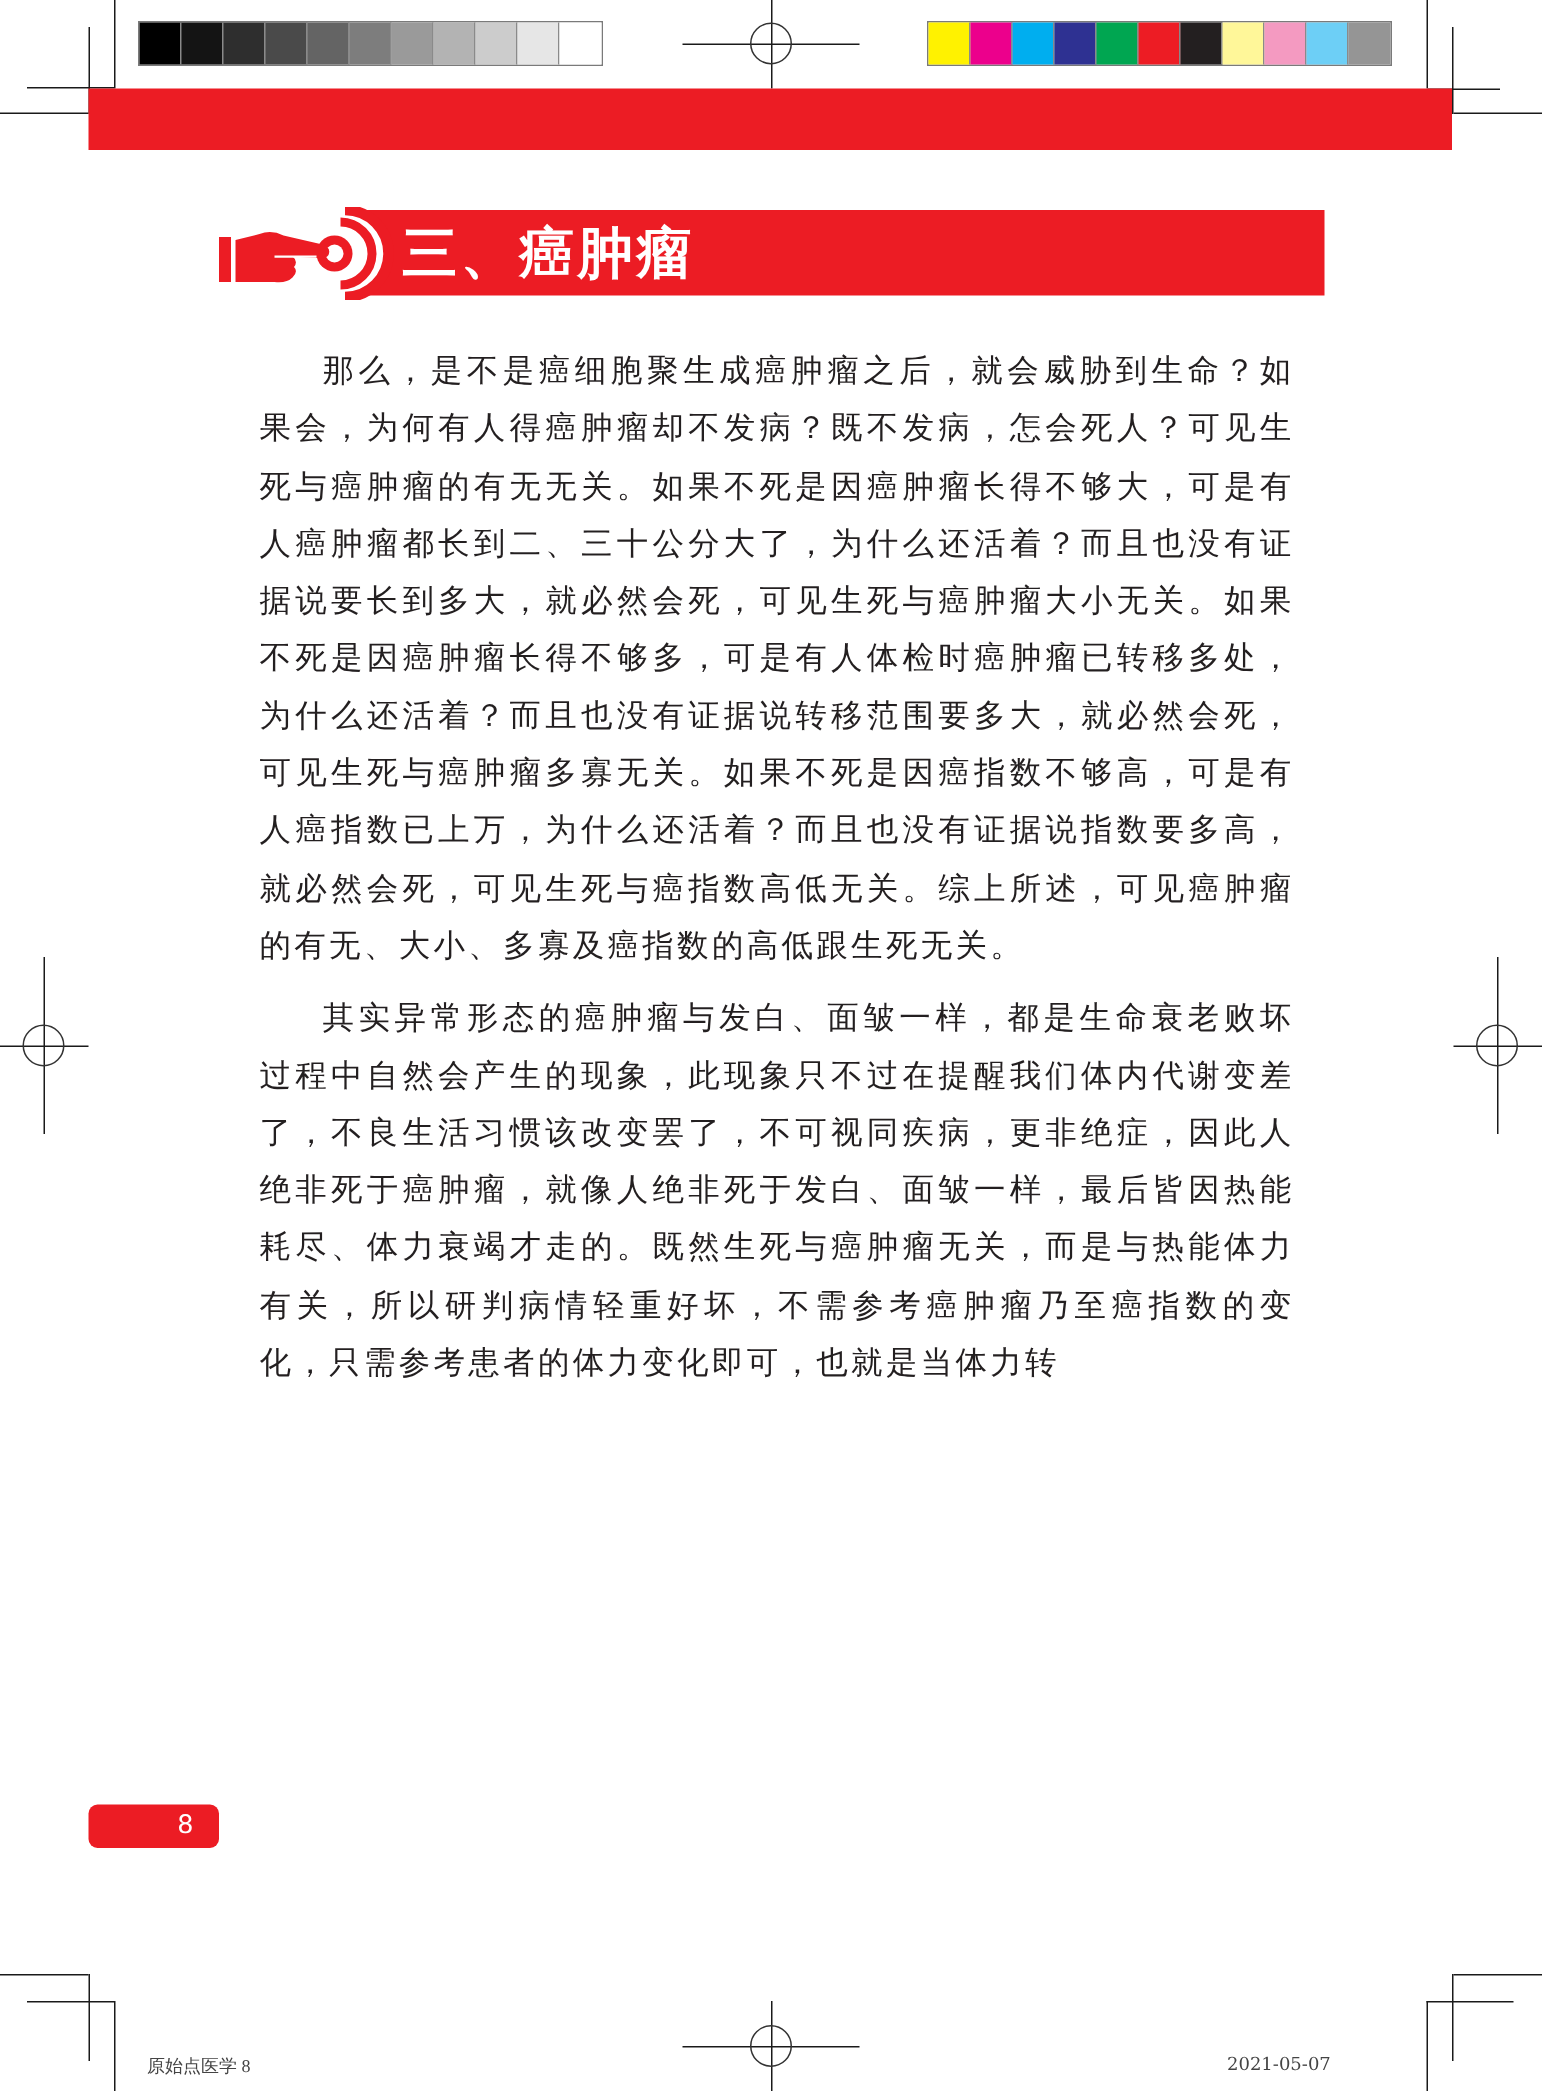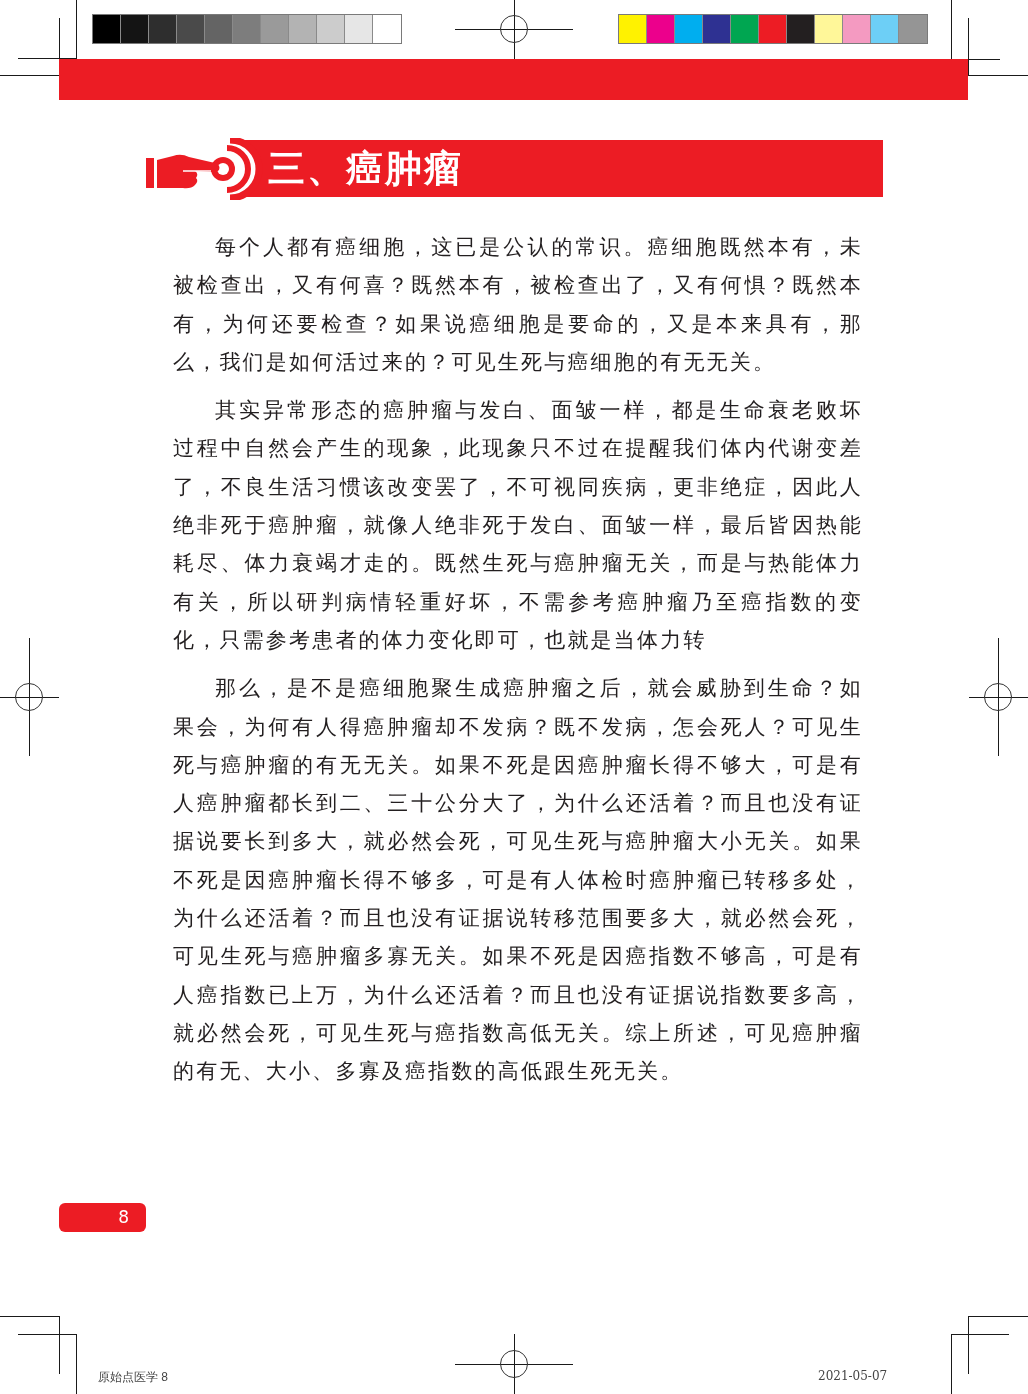--- a/index.html
+++ b/index.html
@@ -9,21 +9,21 @@
   .swatches { position:absolute; top:14px; display:flex; border:1px solid #7a7a7a; }
   .swatch { width:28px; height:28px; border-right:1px solid #8a8a8a; box-sizing:border-box; }
   .swatch:last-child { border-right:none; }
   .reg-circle { position:absolute; width:28px; height:28px; border:1.5px solid #333; border-radius:50%; box-sizing:border-box; }
   .top-band { position:absolute; left:59px; top:59px; width:909px; height:41px; background:#ec1c24; }
   .title-bar { position:absolute; left:232px; top:140px; width:651px; height:57px; background:#ec1c24; }
   .title-text { position:absolute; left:268px; top:146px; font-size:37px; font-weight:bold; color:#ffffff; letter-spacing:2px; line-height:46px; font-family:"DejaVu Sans", sans-serif; }
   .body-text { position:absolute; left:173px; top:228px; width:690px; font-size:21px; line-height:38.3px; color:#231f20; letter-spacing:2.2px; text-align:justify; font-family:"DejaVu Sans", sans-serif; }
   .body-text p { margin:0 0 10px 0; text-indent:2em; }
   .page-badge { position:absolute; left:59px; top:1203px; width:87px; height:29px; background:#ec1c24; border-radius:6px; color:#fff; font-size:17px; line-height:29px; text-align:right; padding-right:17px; box-sizing:border-box; font-family:"DejaVu Sans", sans-serif; }
-  .footer-left { position:absolute; left:98px; top:1369px; font-size:12px; color:#444; font-family:Liberation Sans, sans-serif; }
+  .footer-left { position:absolute; left:98px; top:1369px; font-size:12px; color:#444; font-family:Liberation Serif, serif; }
   .footer-right { position:absolute; left:818px; top:1369px; font-size:12px; color:#444; font-family:"DejaVu Serif", serif; }
 </style>
 </head>
 <body>
 
 <div>
   <div class="line" style="left:76px;top:0;width:1px;height:59px;"></div>
   <div class="line" style="left:18px;top:58px;width:58px;height:1px;"></div>
   <div class="line" style="left:59px;top:18px;width:1px;height:58px;"></div>
   <div class="line" style="left:0;top:75px;width:59px;height:1px;"></div>
@@ -109,21 +109,20 @@
 
     <rect x="3" y="20" width="8" height="30" fill="#ec1c24"></rect>
 
     <path d="M14 22 L30 18 Q38 15 46 19 L72 25 Q78 27 76 32 Q74 35 68 34 L52 33 Q56 36 53 40 Q56 43 52 47 Q48 51 40 50 L14 50 Z" fill="#ec1c24"></path>
     <path d="M40 33 L68 33" stroke="#ffffff" stroke-width="1.5"></path>
   </svg>
   <div class="title-text">三、癌肿瘤</div>
 </div>
 
 <div class="body-text">
-  <p>每个人都有癌细胞，这已是公认的常识。癌细胞既然本有，未被检查出，又有何喜？既然本有，被检查出了，又有何惧？既然本有，为何还要检查？如果说癌细胞是要命的，又是本来具有，那么，我们是如何活过来的？可见生死与癌细胞的有无无关。</p>
+  <p>那么，是不是癌细胞聚生成癌肿瘤之后，就会威胁到生命？如果会，为何有人得癌肿瘤却不发病？既不发病，怎会死人？可见生死与癌肿瘤的有无无关。如果不死是因癌肿瘤长得不够大，可是有人癌肿瘤都长到二、三十公分大了，为什么还活着？而且也没有证据说要长到多大，就必然会死，可见生死与癌肿瘤大小无关。如果不死是因癌肿瘤长得不够多，可是有人体检时癌肿瘤已转移多处，为什么还活着？而且也没有证据说转移范围要多大，就必然会死，可见生死与癌肿瘤多寡无关。如果不死是因癌指数不够高，可是有人癌指数已上万，为什么还活着？而且也没有证据说指数要多高，就必然会死，可见生死与癌指数高低无关。综上所述，可见癌肿瘤的有无、大小、多寡及癌指数的高低跟生死无关。</p>
   <p>其实异常形态的癌肿瘤与发白、面皱一样，都是生命衰老败坏过程中自然会产生的现象，此现象只不过在提醒我们体内代谢变差了，不良生活习惯该改变罢了，不可视同疾病，更非绝症，因此人绝非死于癌肿瘤，就像人绝非死于发白、面皱一样，最后皆因热能耗尽、体力衰竭才走的。既然生死与癌肿瘤无关，而是与热能体力有关，所以研判病情轻重好坏，不需参考癌肿瘤乃至癌指数的变化，只需参考患者的体力变化即可，也就是当体力转</p>
-  <p>那么，是不是癌细胞聚生成癌肿瘤之后，就会威胁到生命？如果会，为何有人得癌肿瘤却不发病？既不发病，怎会死人？可见生死与癌肿瘤的有无无关。如果不死是因癌肿瘤长得不够大，可是有人癌肿瘤都长到二、三十公分大了，为什么还活着？而且也没有证据说要长到多大，就必然会死，可见生死与癌肿瘤大小无关。如果不死是因癌肿瘤长得不够多，可是有人体检时癌肿瘤已转移多处，为什么还活着？而且也没有证据说转移范围要多大，就必然会死，可见生死与癌肿瘤多寡无关。如果不死是因癌指数不够高，可是有人癌指数已上万，为什么还活着？而且也没有证据说指数要多高，就必然会死，可见生死与癌指数高低无关。综上所述，可见癌肿瘤的有无、大小、多寡及癌指数的高低跟生死无关。</p>
 </div>
 
 <div class="page-badge">8</div>
 
 <div class="footer-left">原始点医学 8</div>
 <div class="footer-right">2021-05-07</div>
 
 </body></html>

